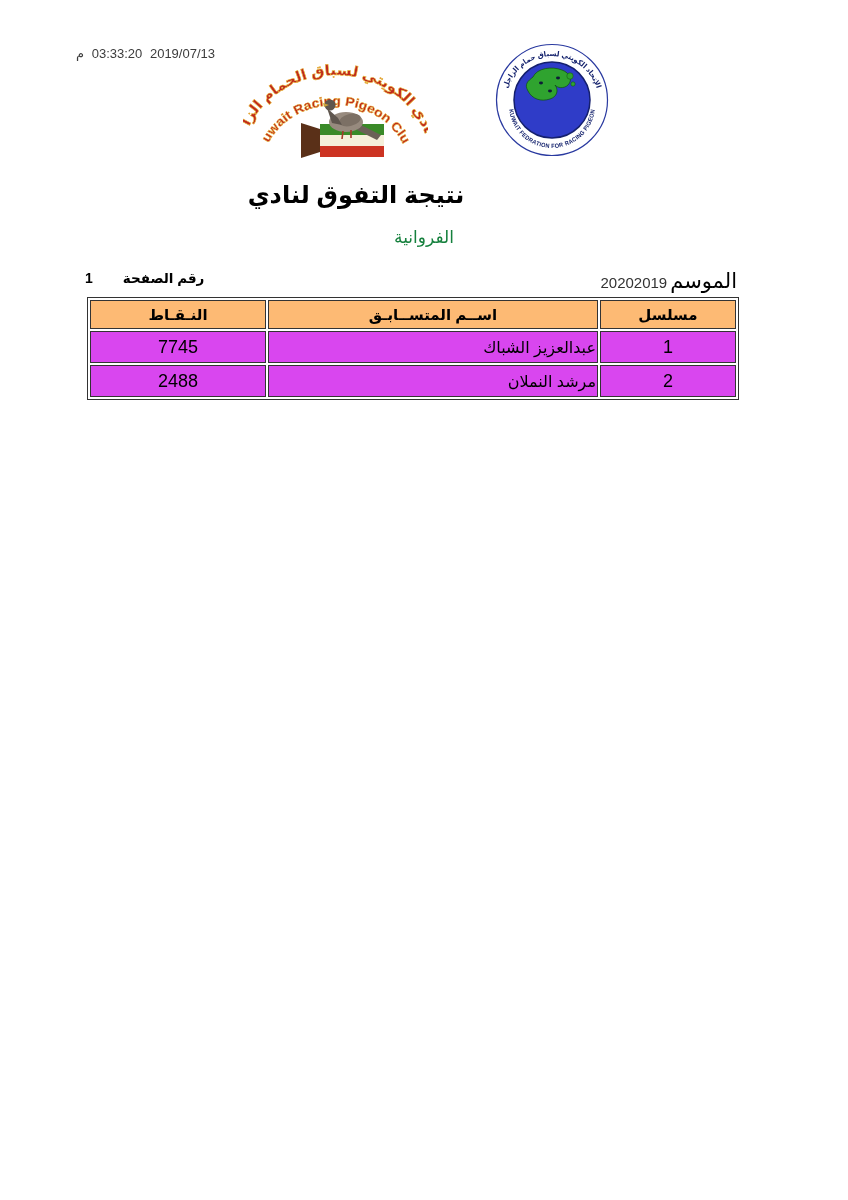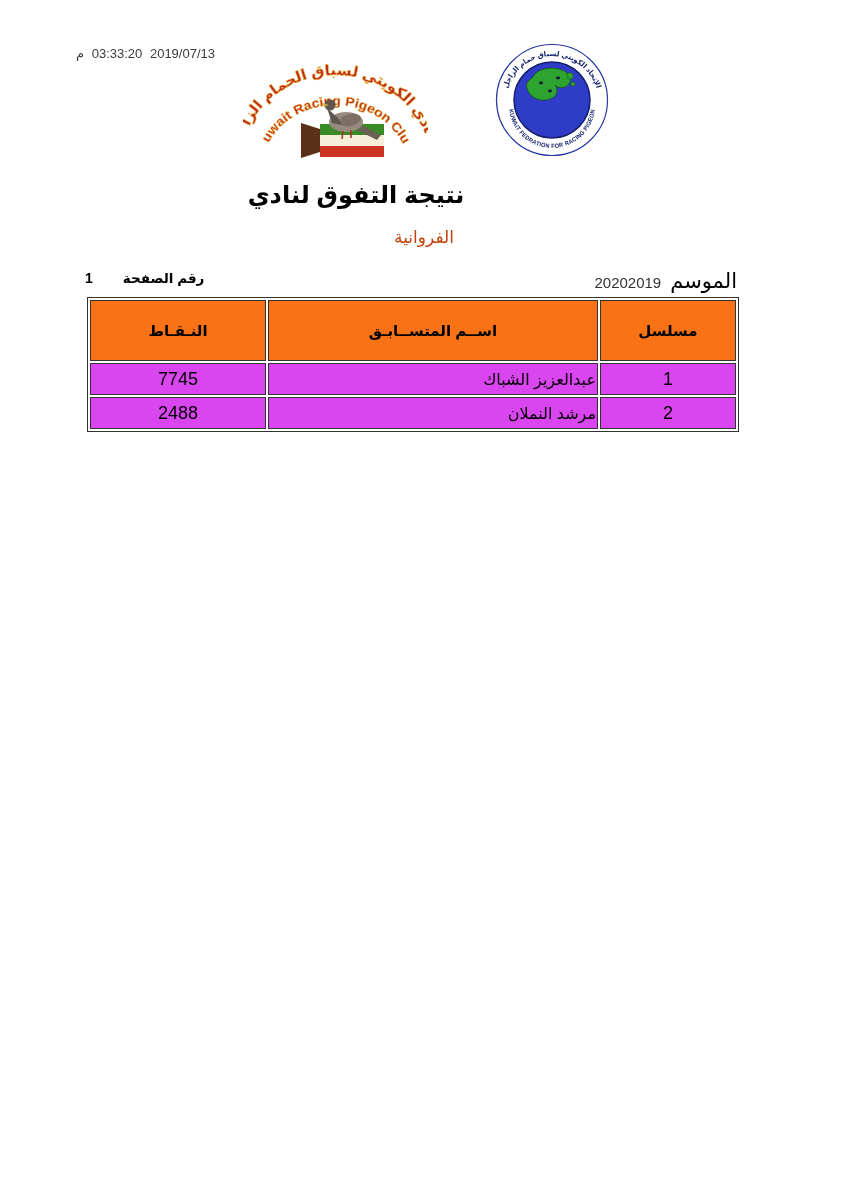--- a/index.html
+++ b/index.html
@@ -7,37 +7,37 @@
        font-family:"Liberation Sans","DejaVu Sans",sans-serif;color:#000;}
   .abs{position:absolute;}
 
   
   .timestamp{left:76px;top:46px;font-size:13px;color:#3c3c3c;direction:ltr;}
   .timestamp span{display:inline-block;margin-right:4px;}
 
   
   .report-title{left:0;top:181px;width:712px;text-align:center;
                 font-size:24px;font-weight:bold;color:#000;}
-  .club-name{left:0;top:227px;width:848px;text-align:center;font-size:17px;color:#c2410c;}
+  .club-name{left:0;top:227px;width:848px;text-align:center;font-size:17px;color:#15803d;}
 
   
-  .season{right:111px;top:269px;direction:ltr;display:flex;align-items:baseline;gap:9px;}
+  .season{right:111px;top:269px;direction:ltr;display:flex;align-items:baseline;gap:3px;}
   .season .value{font-size:15px;color:#333;}
   .season .label{font-size:21px;font-weight:normal;}
   .pageinfo{left:85px;top:270px;direction:ltr;display:flex;align-items:baseline;gap:30px;}
   .pageinfo .value{font-size:14px;font-weight:bold;}
   .pageinfo .label{font-size:13.5px;font-weight:bold;}
 
   
   table.results{left:87px;top:297px;position:absolute;width:650px;
       border-collapse:separate;border-spacing:2px;table-layout:fixed;
       border:1px solid #333;background:#fff;}
   table.results th,table.results td{border:1px solid #333;overflow:hidden;}
-  table.results th{background:#f97316;font-size:15px;font-weight:bold;
-      height:25px;text-align:center;padding:17px 2px;}
+  table.results th{background:#fdba74;font-size:15px;font-weight:bold;
+      height:25px;text-align:center;padding:1px 2px;}
   table.results td{height:28px;background:#d946ef;vertical-align:middle;}
   td.serial,td.points{text-align:center;font-size:18px;}
   td.name{text-align:right;font-size:16px;}
 
   svg text{font-family:"Liberation Sans","DejaVu Sans",sans-serif;}
 </style>
 </head>
 <body>
 
 <div class="abs timestamp">

